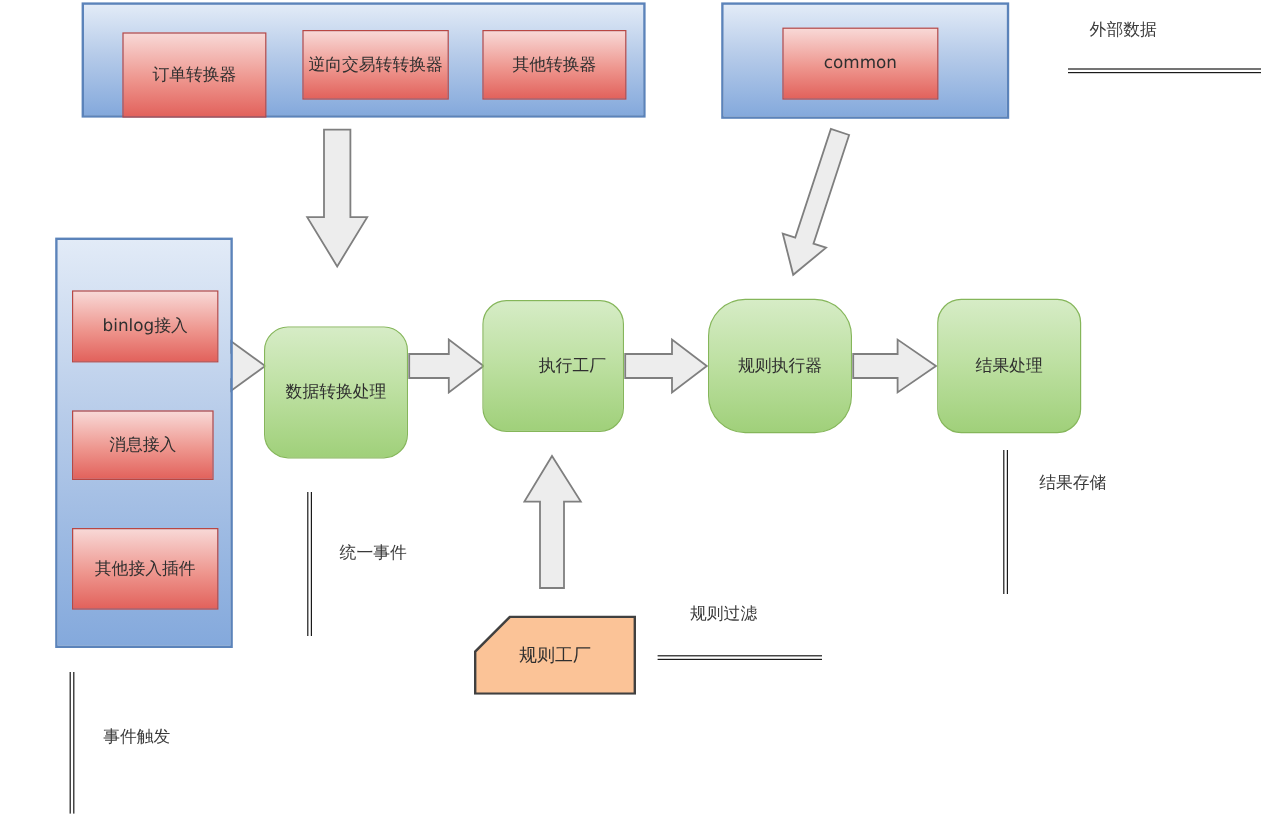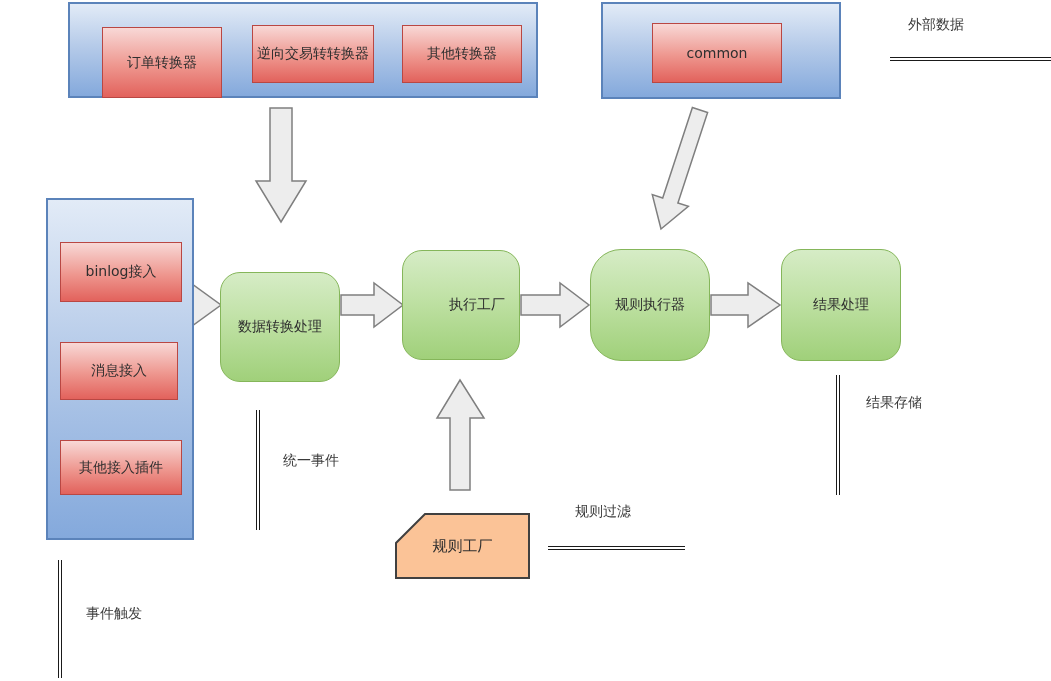--- a/index.html
+++ b/index.html
@@ -61,21 +61,21 @@
     <div class="redbox" style="left:332px;top:21px;width:120px;height:58px;">其他转换器</div>
   </div>
 
   <div class="group" style="left:601px;top:2px;width:240px;height:97px;">
     <div class="redbox" style="left:49px;top:19px;width:130px;height:60px;">common</div>
   </div>
 
   <div class="group" style="left:16px;top:198px;width:148px;height:342px;margin-left:30px;">
     <div class="redbox" style="left:12px;top:42px;width:122px;height:60px;">binlog接入</div>
     <div class="redbox" style="left:12px;top:142px;width:118px;height:58px;">消息接入</div>
-    <div class="redbox" style="left:12px;top:240px;width:122px;height:55px;">其他接入插件</div>
+    <div class="redbox" style="left:12px;top:240px;width:122px;height:68px;">其他接入插件</div>
   </div>
 
   <div class="greenbox" style="left:220px;top:250px;width:120px;height:110px;margin-top:22px;">数据转换处理</div>
   <div class="greenbox" style="left:402px;top:250px;width:118px;height:110px;padding-left:32px;">执行工厂</div>
   <div class="greenbox" style="left:590px;top:249px;width:120px;height:112px;border-radius:31px;">规则执行器</div>
   <div class="greenbox" style="left:781px;top:249px;width:120px;height:112px;">结果处理</div>
 
   <div class="factory">
     <svg width="135" height="66" viewBox="0 0 135 66" xmlns="http://www.w3.org/2000/svg">
       <polygon points="30,1 134,1 134,65 1,65 1,30" fill="#fbc397" stroke="#404040" stroke-width="2" stroke-linejoin="miter"></polygon>

